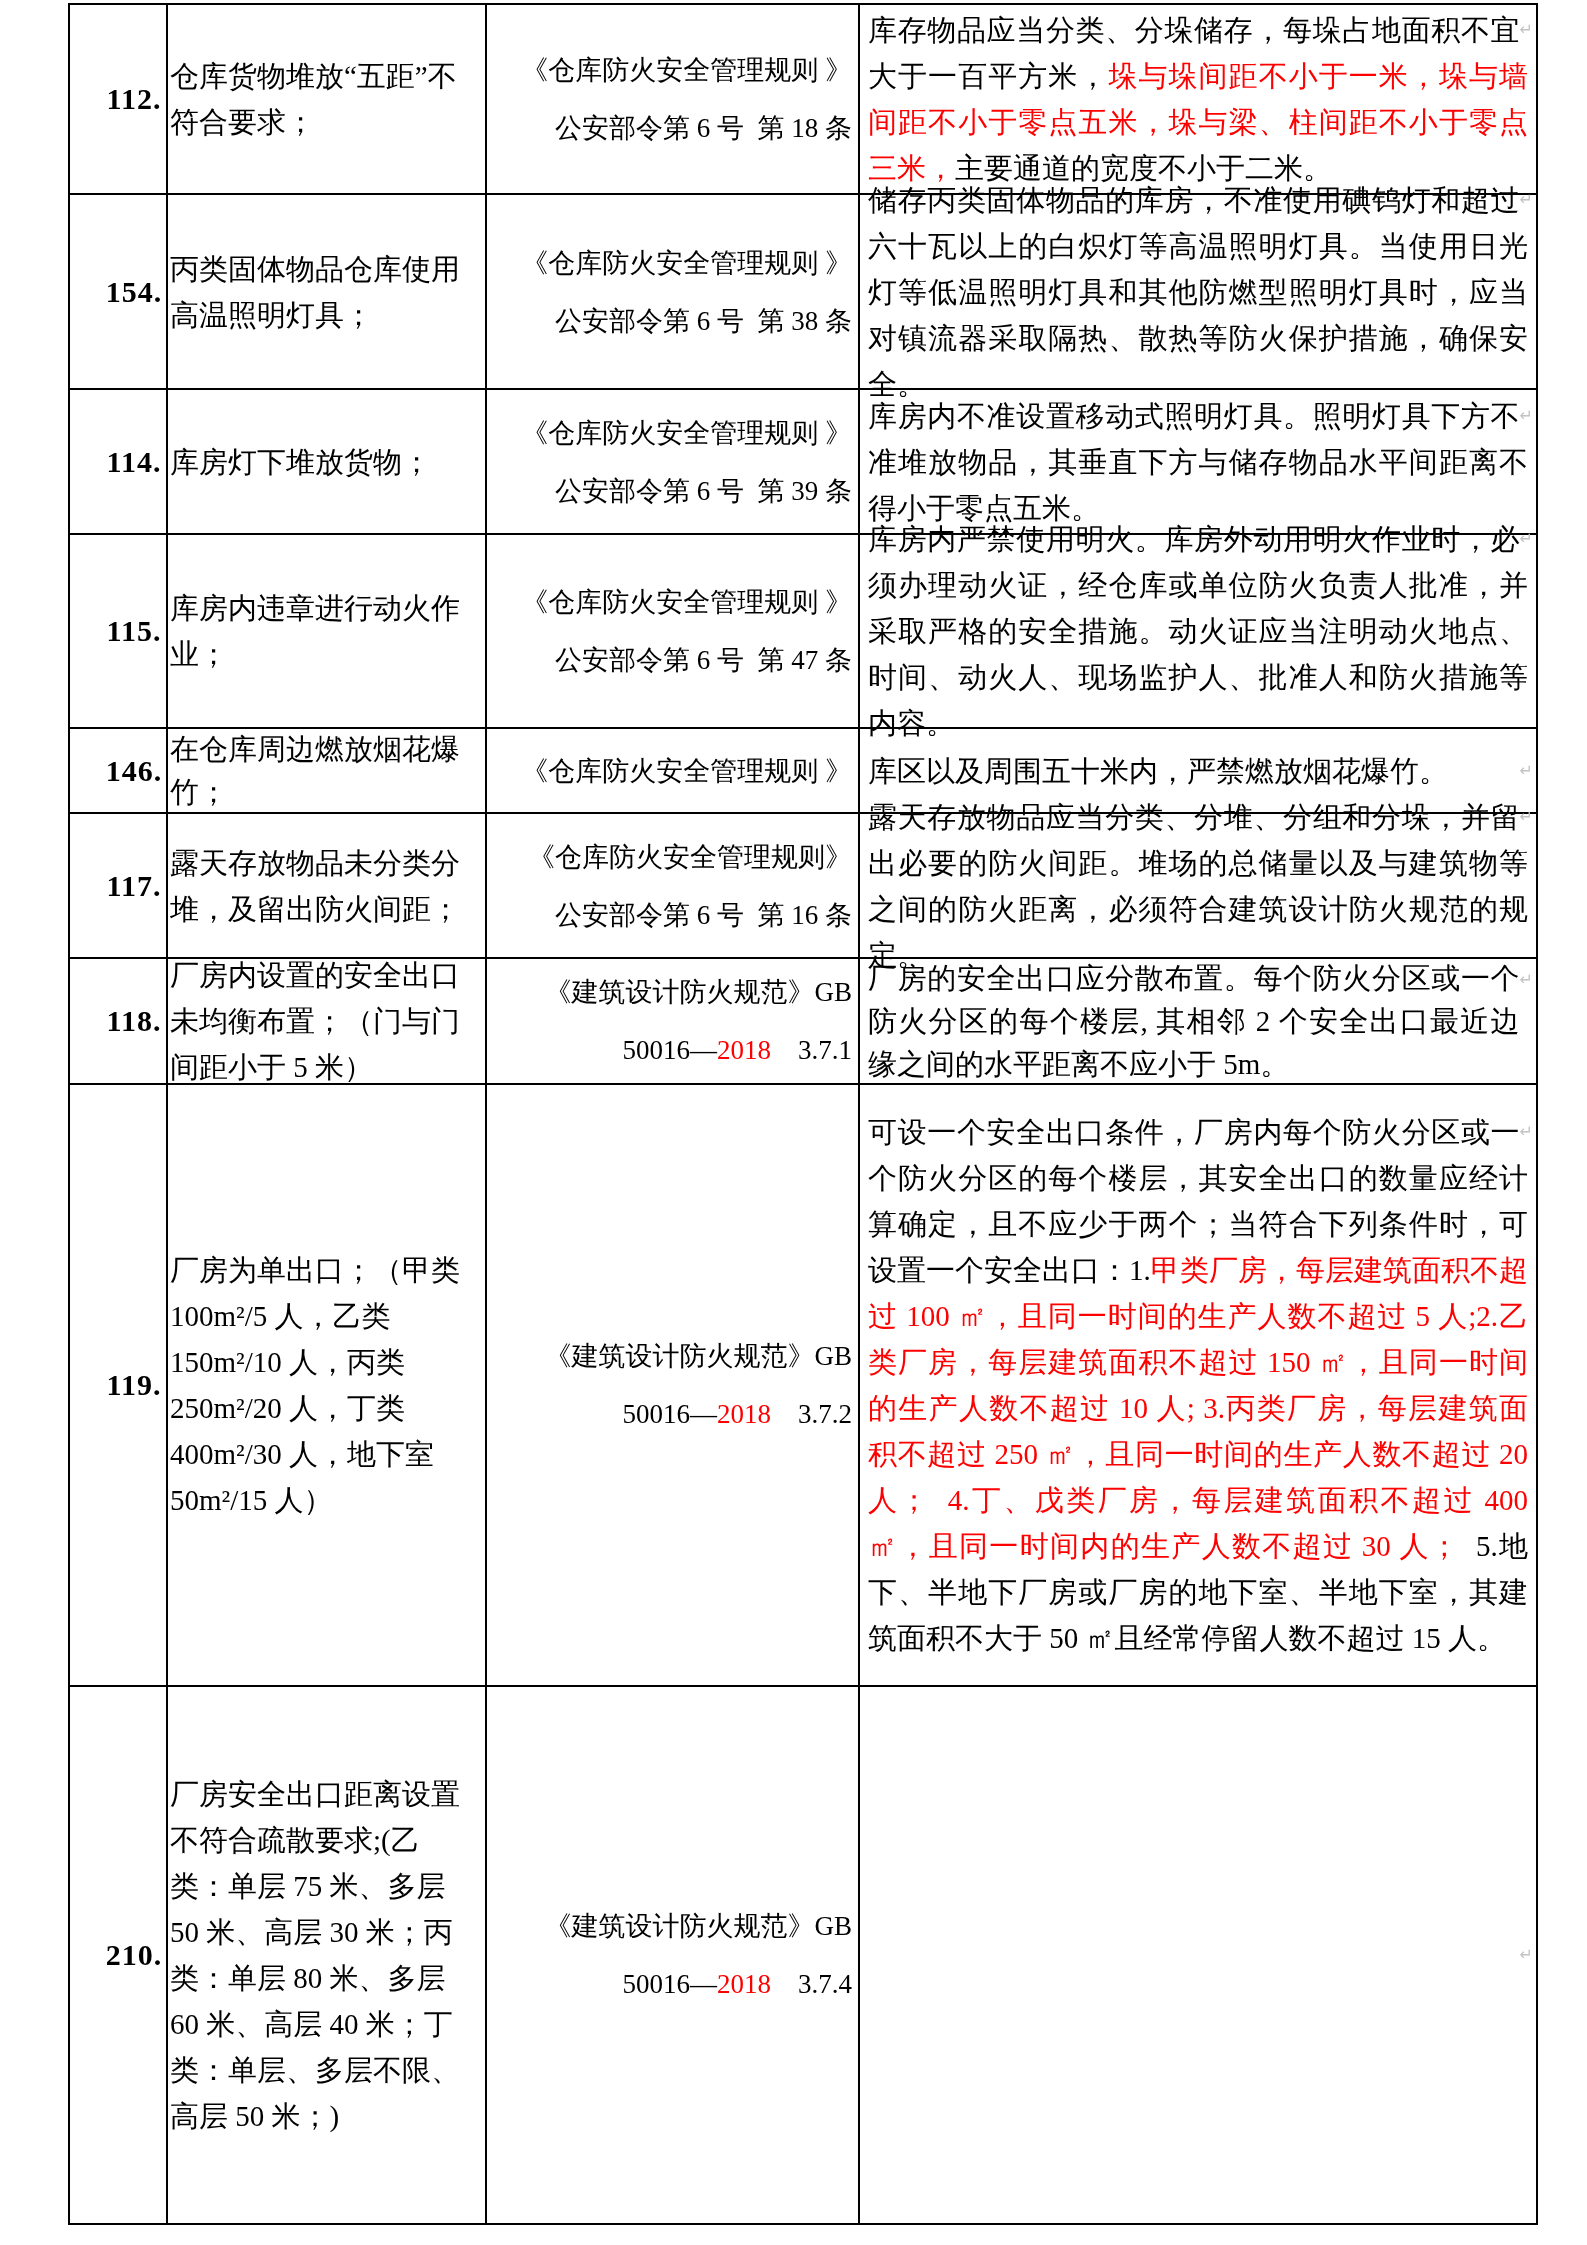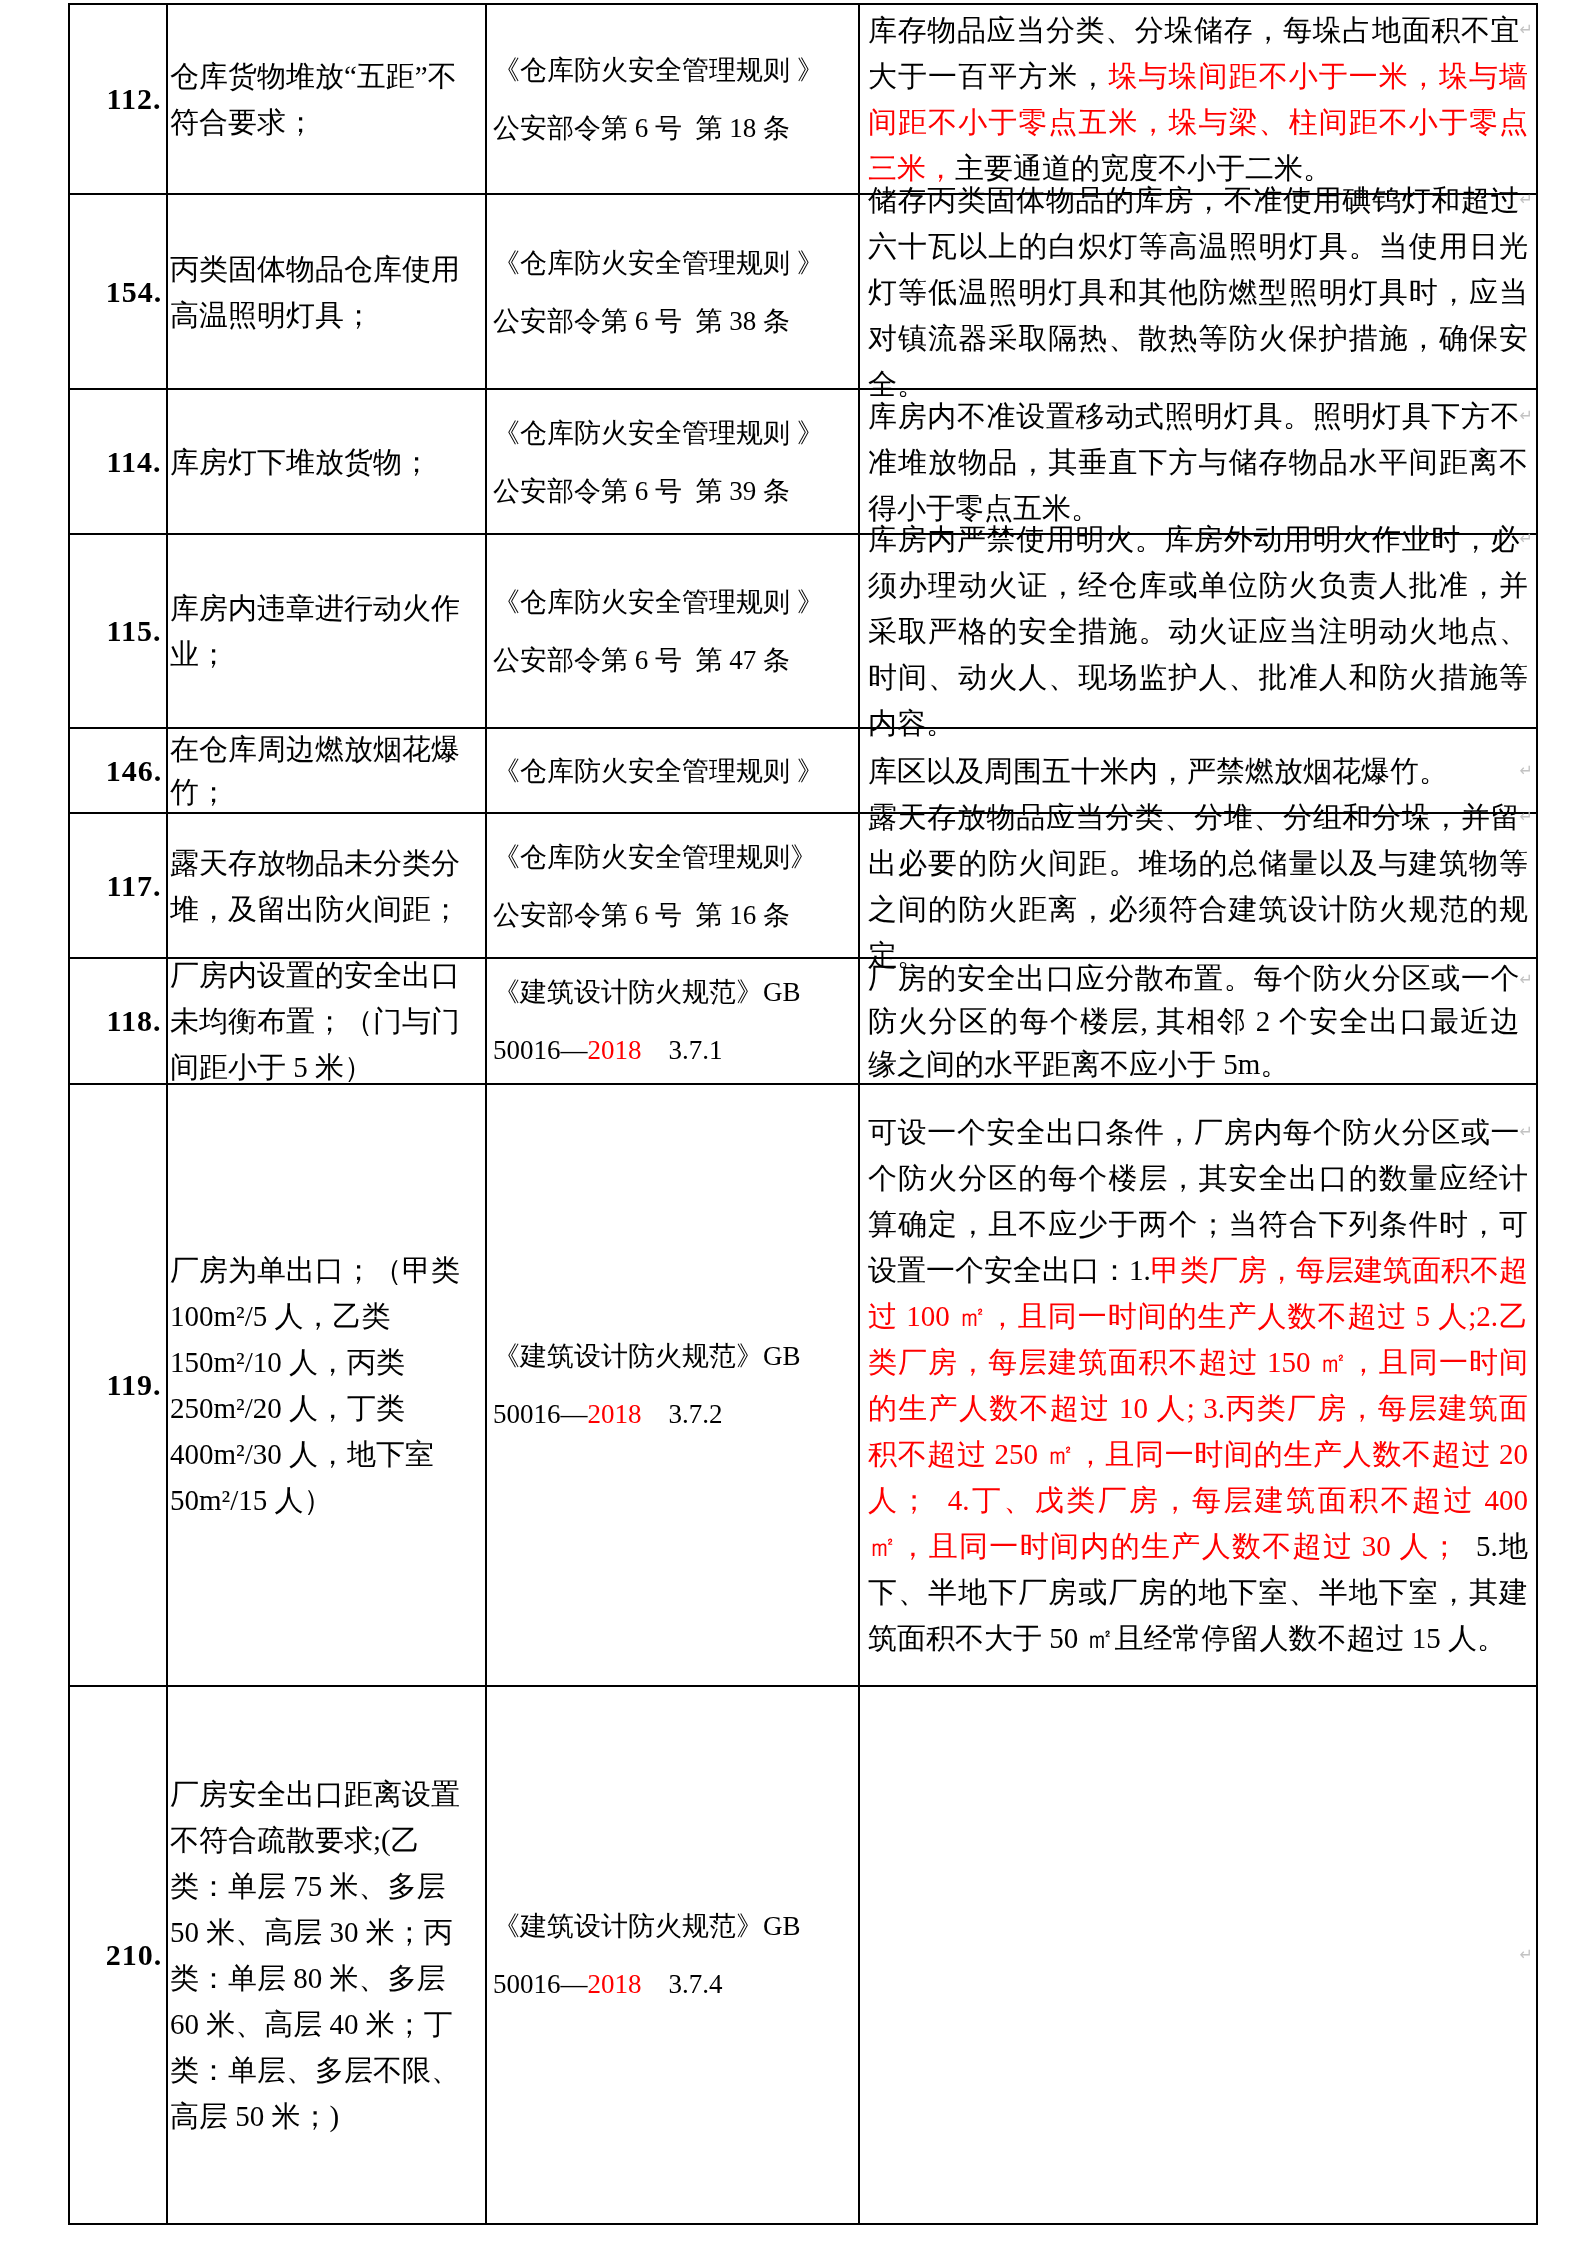--- a/index.html
+++ b/index.html
@@ -19,21 +19,21 @@
     border-right:2px solid #000;border-bottom:2px solid #000;
     box-sizing:border-box;display:flex;align-items:center;overflow:visible;
   }
   .c-num{justify-content:center;padding-left:32px;}
   .row-number{font-size:30px;font-weight:bold;letter-spacing:1px;}
   .issue-text{
     padding:0 8px 0 2px;font-size:29px;line-height:46px;
     white-space:pre-wrap;overflow-wrap:break-word;
   }
   .basis-text{width:100%;padding:0 6px;font-size:27px;line-height:58px;}
-  .basis-text .tline{white-space:pre;}
+  .basis-text .tline{white-space:pre;text-align:right;}
   .c-detail{position:relative;}
   .detail-text{
     width:100%;padding:0 8px;font-size:29px;line-height:46px;
     text-align:justify;overflow-wrap:break-word;
   }
   .detail-text .tline{white-space:pre-wrap;}
   .red{color:#ff0000;}
   .lh-tight, .lh-tight .tline{line-height:43px;}
   .pmark{
     float:right;color:#c3c3c3;font-size:16px;line-height:46px;

